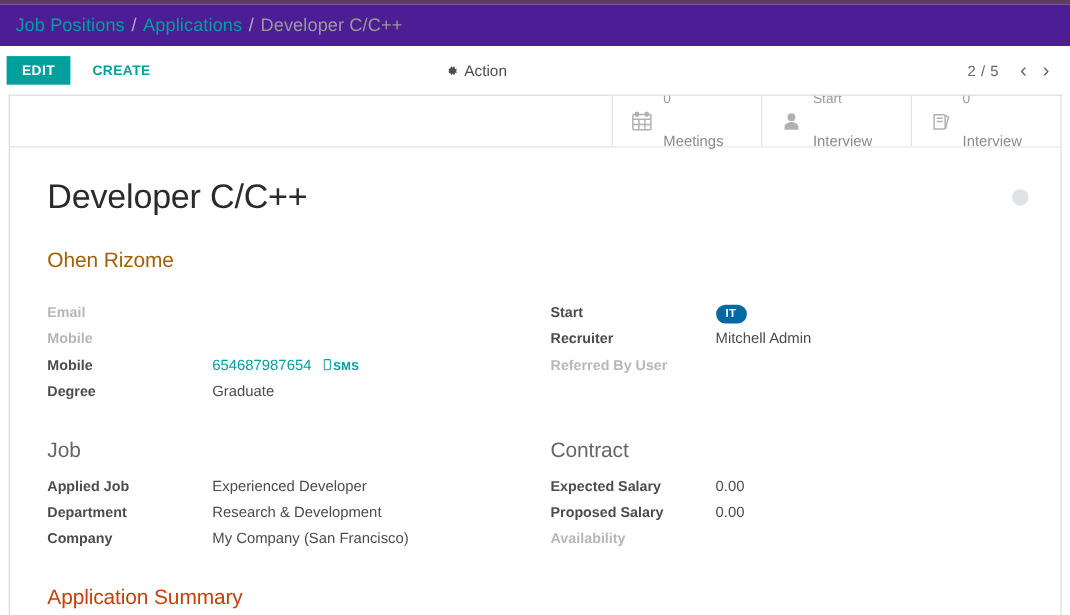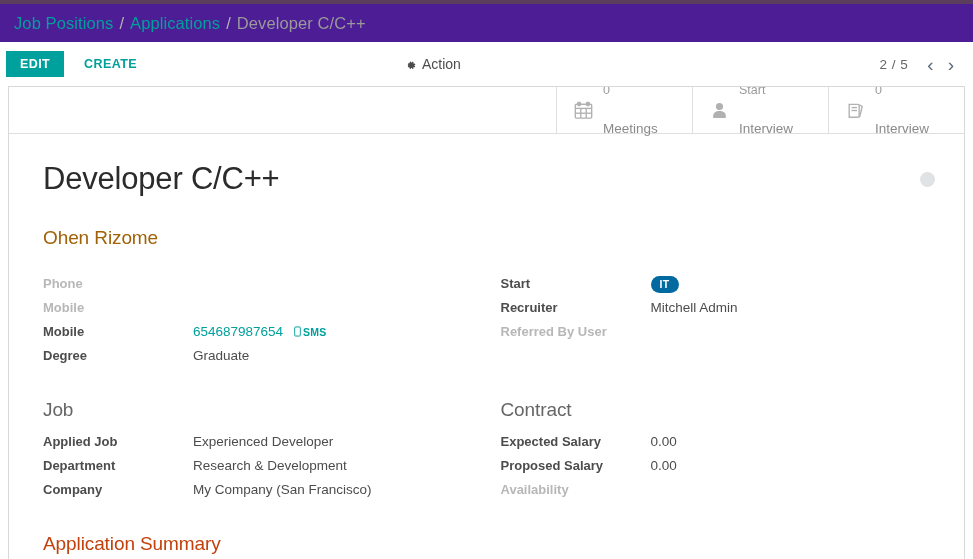--- a/index.html
+++ b/index.html
@@ -369,21 +369,21 @@
       <div class="priority-dot"></div>
       <h1 class="record-title">Developer C/C++</h1>
       <div class="record-sub">Ohen Rizome</div>
     </div>
 
     <div class="group">
       <div class="col">
         <table class="fields">
           <tbody>
               <tr>
-            <td class="lbl empty">Phone</td>
+            <td class="lbl empty">Email</td>
             <td class="val"></td>
           </tr>
           <tr>
             <td class="lbl empty">Mobile</td>
             <td class="val"></td>
           </tr>
           <tr>
             <td class="lbl">Mobile</td>
             <td class="val">
               <span class="link">654687987654</span>

